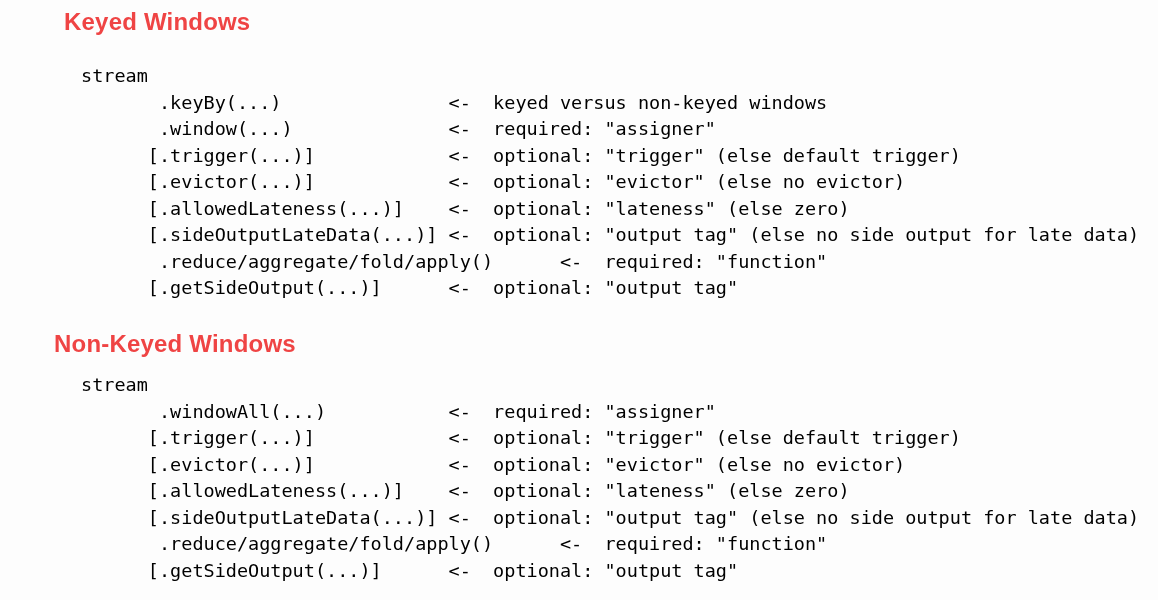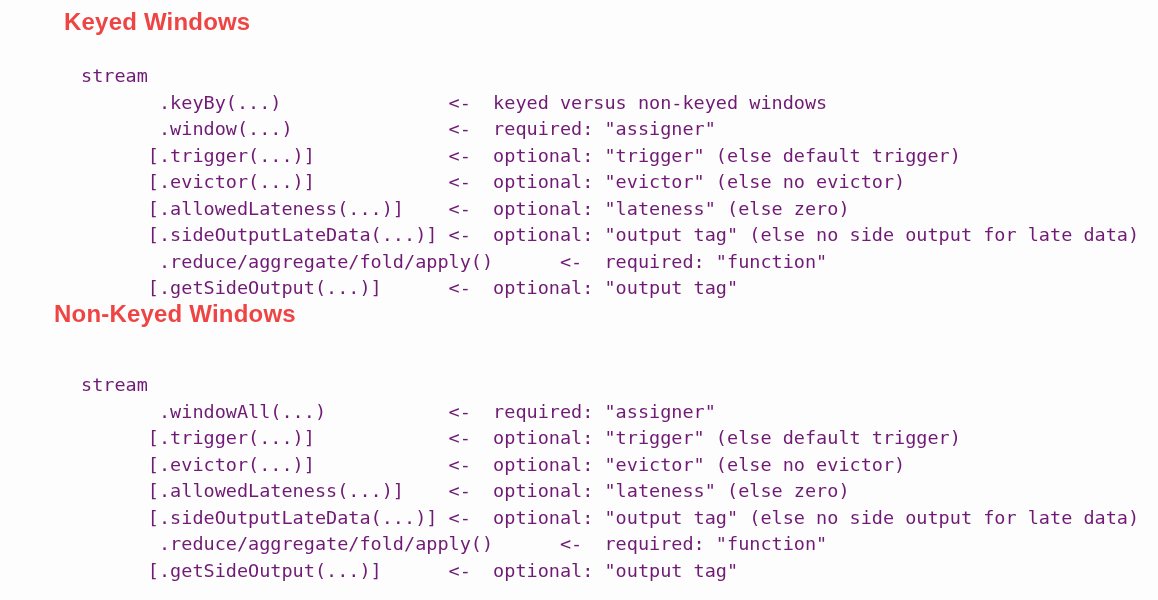--- a/index.html
+++ b/index.html
@@ -20,28 +20,28 @@
     margin: 0;
     font-family: "Liberation Sans", sans-serif;
     font-weight: bold;
     font-size: 24px;
     line-height: 28px;
     color: #ef4444;
     letter-spacing: 0.2px;
     white-space: nowrap;
   }
   #heading-keyed { top: 8px; left: 64px; }
-  #heading-non-keyed { top: 300px; left: 54px; }
+  #heading-non-keyed { top: 330px; left: 54px; }
   .code-block {
     position: absolute;
     margin: 0;
     font-family: "DejaVu Sans Mono", "Liberation Mono", monospace;
     font-size: 18.5px;
     line-height: 26.5px;
-    color: #701a75;
+    color: #000000;
     white-space: pre;
     tab-size: 8;
   }
   #code-keyed { top: 63px; left: 81px; }
   #code-non-keyed { top: 372px; left: 81px; }
 </style>
 </head>
 <body>
 
 <div id="screen">

